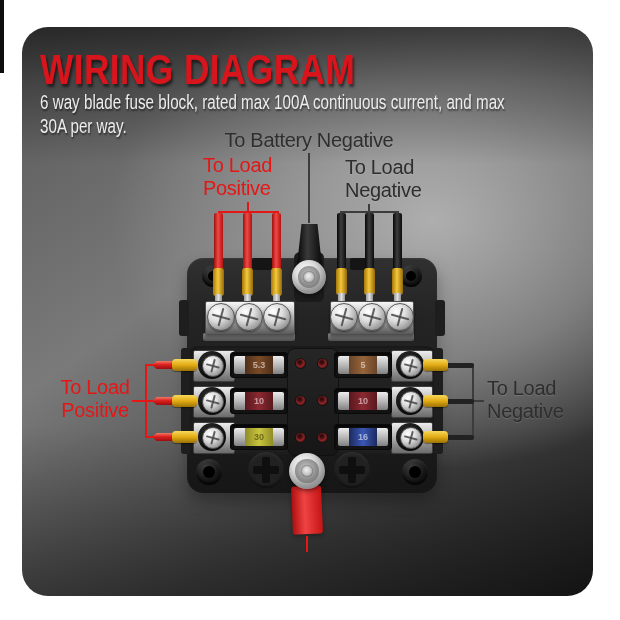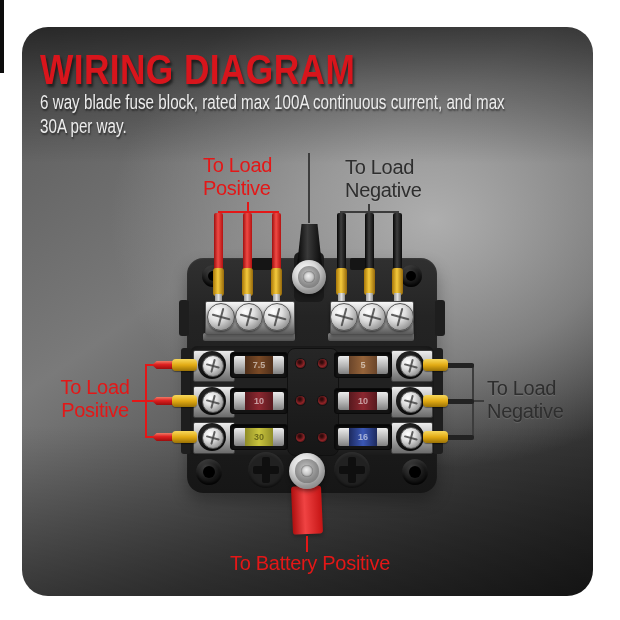--- a/index.html
+++ b/index.html
@@ -104,20 +104,21 @@
 
   <div class="abs card"></div>
   <div class="abs edge-notch"></div>
 
   <div class="abs title">WIRING DIAGRAM</div>
   <div class="abs subtitle">
     <div class="line">6 way blade fuse block, rated max 100A continuous current, and max</div>
     <div class="line">30A per way.</div>
   </div>
 
+  <div class="abs lbl t-dark center" style="left:219px;top:129px;width:180px;">To Battery Negative</div>
   <div class="abs dline" style="left:308px;top:153px;width:2px;height:70px;"></div>
 
   <div class="abs lbl t-red" style="left:203px;top:154px;">
     <div>To Load</div>
     <div>Positive</div>
   </div>
   <div class="abs rline" style="left:247px;top:202px;width:2px;height:11px;"></div>
   <div class="abs rline" style="left:218px;top:211px;width:61px;height:2px;"></div>
 
   <div class="abs lbl t-dark" style="left:345px;top:156px;">
@@ -224,21 +225,21 @@
   <div class="abs tring" style="left:396px;top:387px;width:28px;height:28px;">
       <div class="screw" style="position:absolute;left:4px;top:4px;width:20px;height:20px;"></div>
     </div>
   <div class="abs tring" style="left:396px;top:423px;width:28px;height:28px;">
       <div class="screw" style="position:absolute;left:4px;top:4px;width:20px;height:20px;"></div>
     </div>
 
   <div class="abs slot" style="left:230px;top:352px;width:58px;height:26px;">
     <div class="fuse">
         <div class="fuse-end"></div>
-        <div class="fuse-mid fc-brown">7.5</div>
+        <div class="fuse-mid fc-brown">5.3</div>
         <div class="fuse-end"></div>
       </div>
   </div>
   <div class="abs slot" style="left:230px;top:388px;width:58px;height:26px;">
     <div class="fuse">
         <div class="fuse-end"></div>
         <div class="fuse-mid fc-red">10</div>
         <div class="fuse-end"></div>
       </div>
   </div>
@@ -291,15 +292,14 @@
   <div class="abs boss" style="left:248px;top:452px;width:36px;height:36px;"></div>
   <div class="abs boss" style="left:334px;top:452px;width:36px;height:36px;"></div>
 
   <div class="abs redwire-bottom" style="left:292px;top:486px;width:30px;height:48px;"></div>
   <div class="abs ringterm" style="left:289px;top:453px;width:36px;height:36px;">
     <div class="mid">
         <div class="core"></div>
       </div>
   </div>
   <div class="abs rline" style="left:306px;top:536px;width:2px;height:16px;"></div>
-  <div class="abs lbl t-red center" style="left:220px;top:552px;width:180px;">To Battery Positive</div>
 
 </div>
 
 </body></html>

